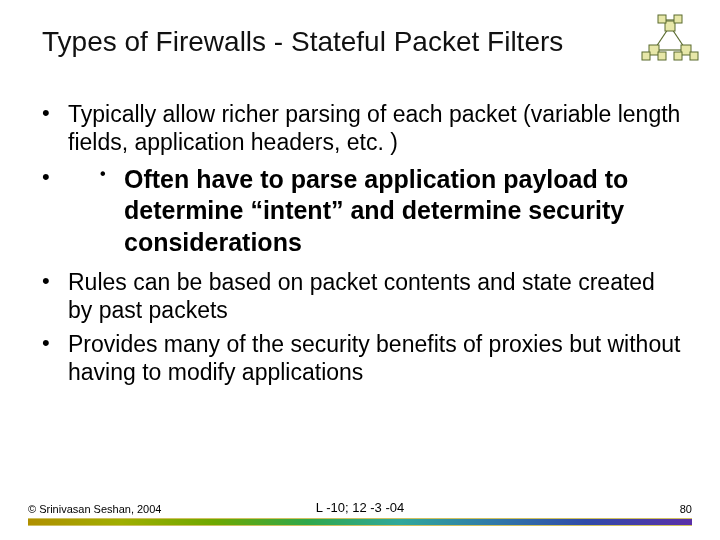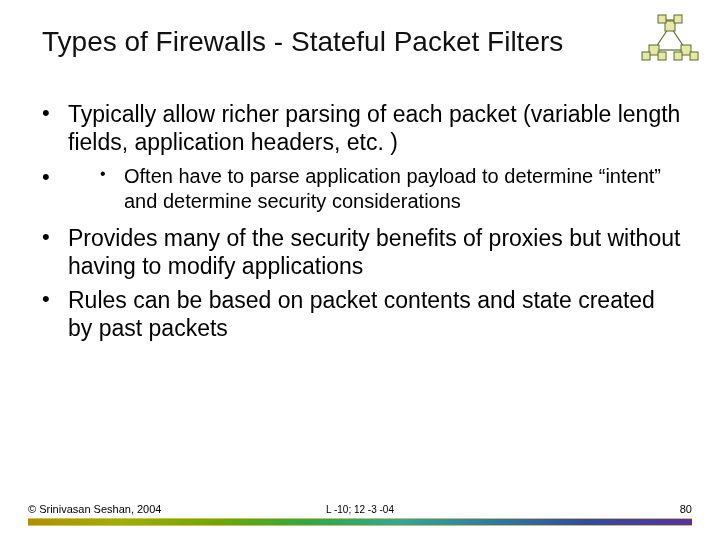--- a/index.html
+++ b/index.html
@@ -60,23 +60,24 @@
     color: #000;
   }
   ul.level2 {
     list-style: none;
     padding: 0;
     margin: 8px 0 10px 0;
   }
   ul.level2 > li {
     position: relative;
     padding-left: 56px;
-    font-size: 20px;
+    font-size: 25px;
     line-height: 1.25;
     margin: 0 0 6px 0;
+    font-weight: bold;
   }
   ul.level2 > li::before {
     content: "•";
     position: absolute;
     left: 32px;
     top: 0;
     font-size: 16px;
     color: #000;
   }
   .footer {
@@ -92,21 +93,21 @@
     left: 28px;
     bottom: 0;
     font-size: 11px;
     color: #000;
   }
   .footer-center {
     position: absolute;
     left: 50%;
     transform: translateX(-50%);
     bottom: 0;
-    font-size: 10px;
+    font-size: 13px;
     color: #000;
   }
   .footer-right {
     position: absolute;
     right: 28px;
     bottom: 0;
     font-size: 11px;
     color: #000;
   }
   .bottom-rule {
@@ -160,22 +161,22 @@
   </div>
 
   <div class="content">
     <ul class="level1">
       <li>Typically allow richer parsing of each packet (variable length fields, application headers, etc. )</li>
       <li>
         <ul class="level2">
           <li>Often have to parse application payload to determine “intent” and determine security considerations</li>
         </ul>
       </li>
+      <li>Rules can be based on packet contents and state created by past packets</li>
       <li>Provides many of the security benefits of proxies but without having to modify applications</li>
-      <li>Rules can be based on packet contents and state created by past packets</li>
     </ul>
   </div>
 
   <div class="footer">
     <div class="footer-left">© Srinivasan Seshan, 2004</div>
     <div class="footer-center">L -10; 12 -3 -04</div>
     <div class="footer-right">80</div>
   </div>
 
   <div class="bottom-rule"></div>

